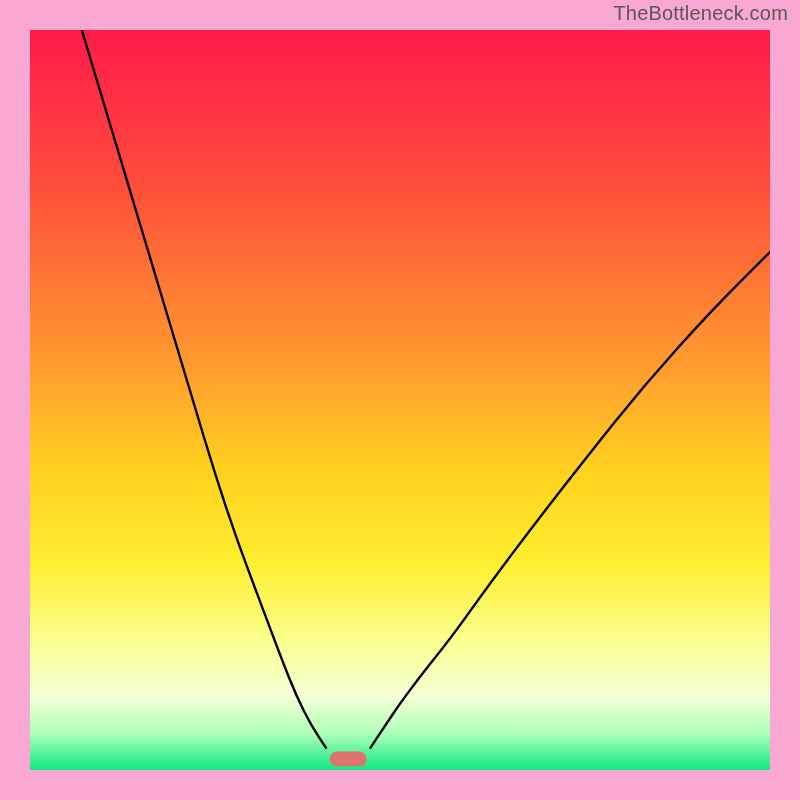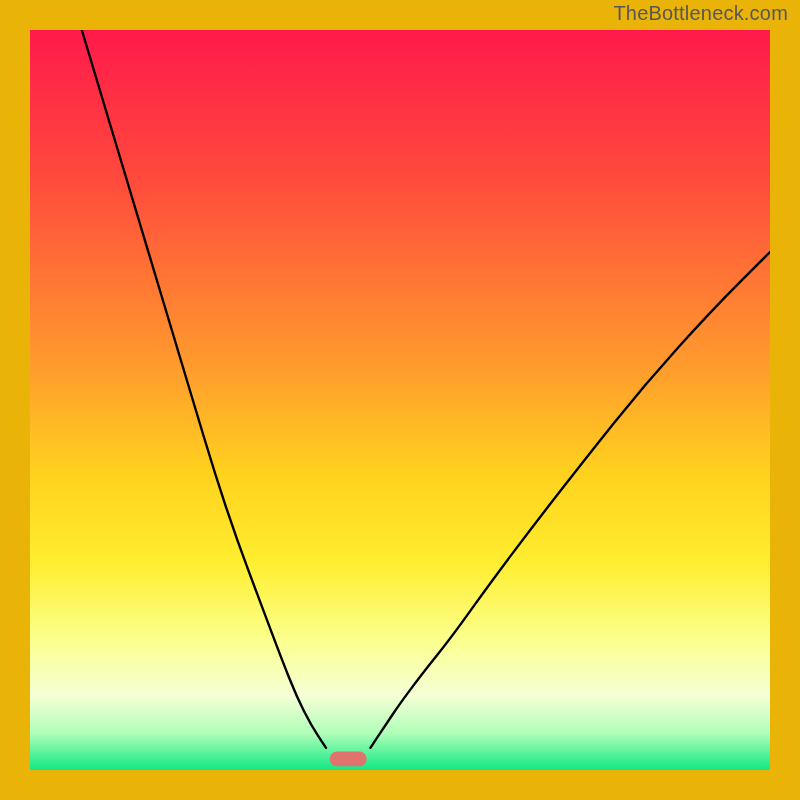--- a/index.html
+++ b/index.html
@@ -8,21 +8,21 @@
     width: 800px;
     height: 800px;
     overflow: hidden;
     background: #000;
     font-family: Arial, Helvetica, sans-serif;
   }
   .frame {
     position: relative;
     width: 800px;
     height: 800px;
-    background: #eab308;
+    background: #f9a8d4;
   }
   .watermark {
     position: absolute;
     top: 2px;
     right: 12px;
     color: #575757;
     font-size: 20px;
     font-weight: 400;
     letter-spacing: 0.2px;
     z-index: 5;

